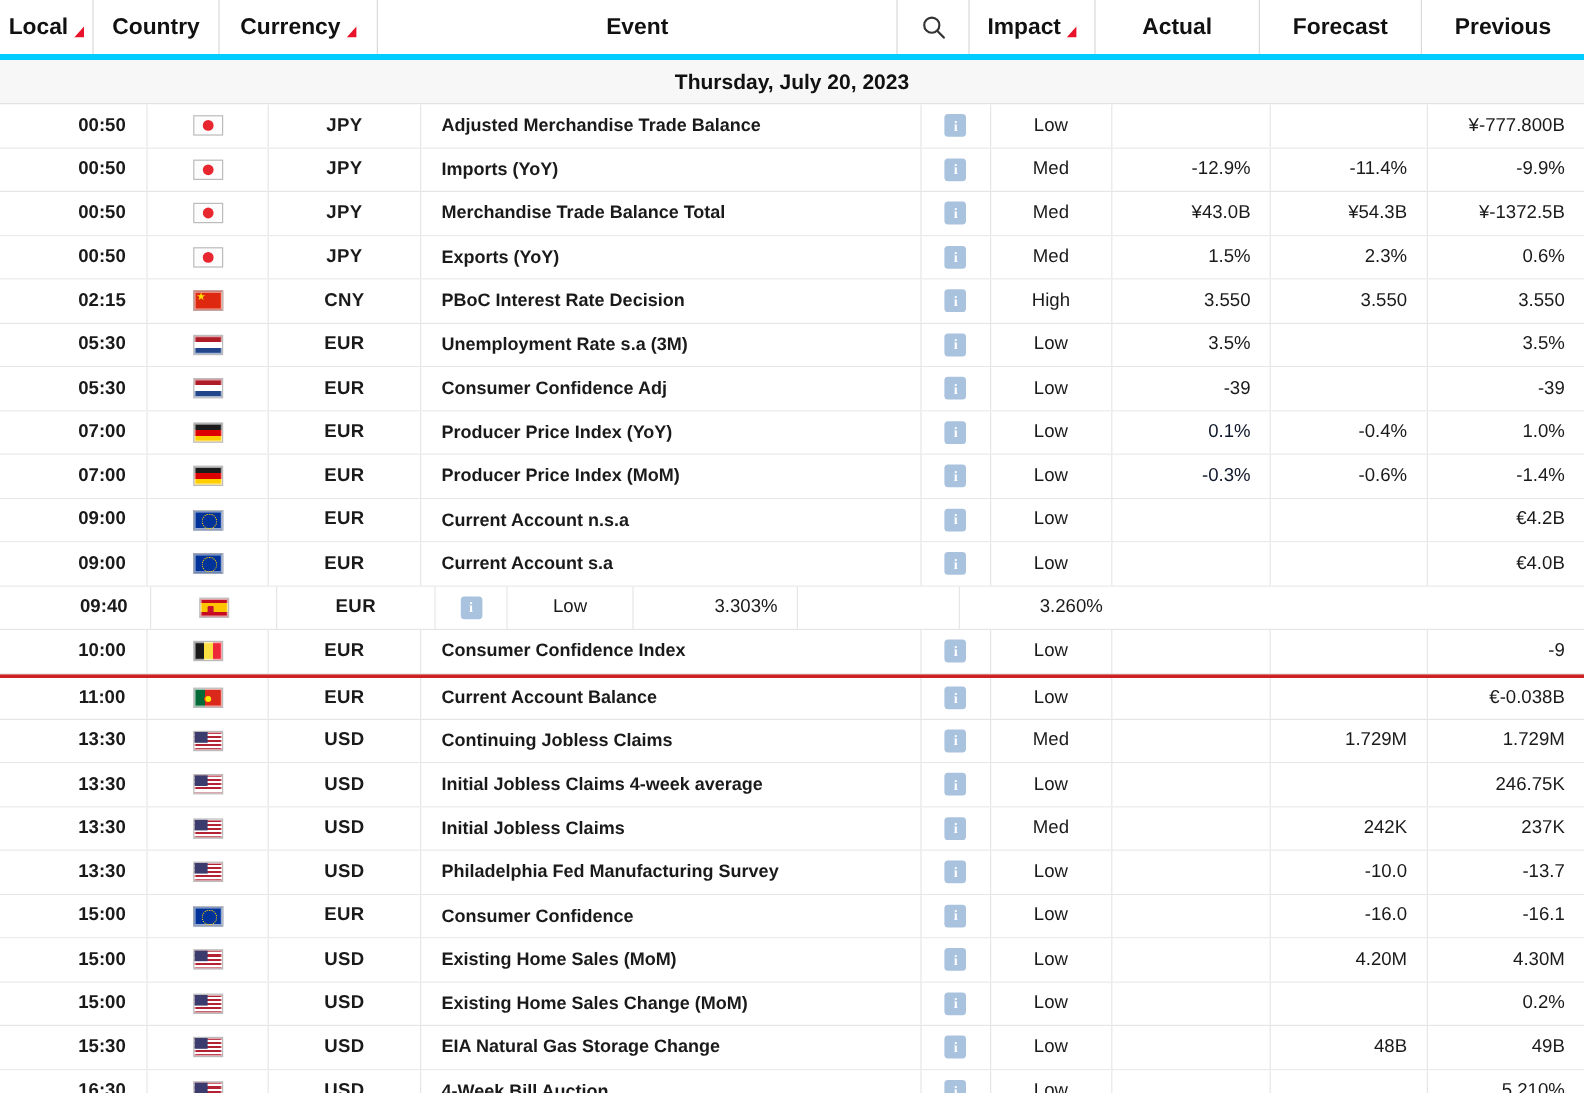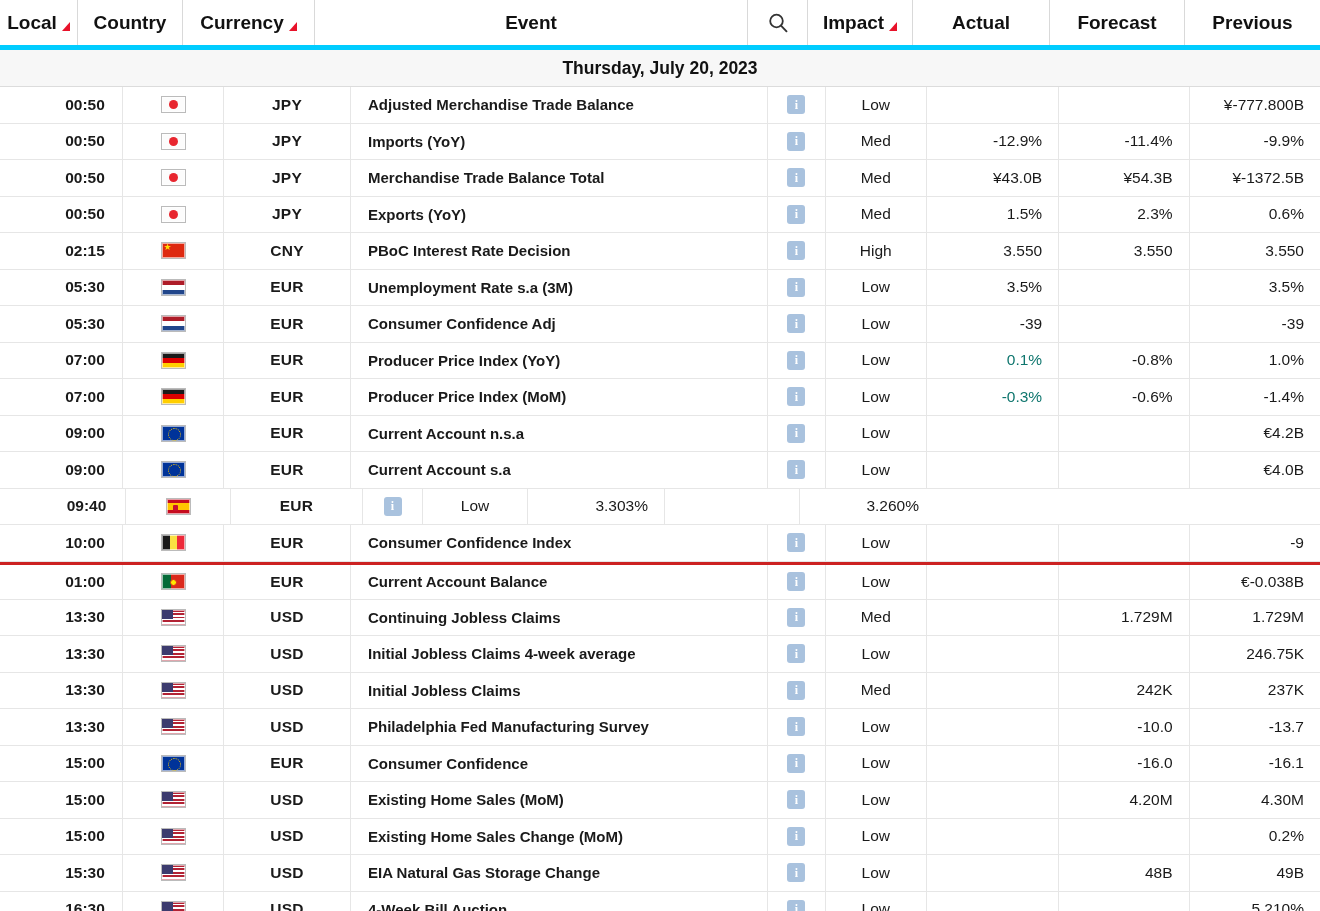--- a/index.html
+++ b/index.html
@@ -76,21 +76,21 @@
     font-size:15.5px;color:#1a1a1a;
     overflow:hidden;white-space:nowrap;
   }
   .cell.center{justify-content:center;}
   .cell.left{justify-content:flex-start;padding-left:17px;}
   .cell.right{justify-content:flex-end;padding-right:16px;}
   .cell:last-child{border-right:none;}
   .t-time{font-weight:bold;font-size:15.5px;}
   .t-cur{font-weight:bold;font-size:15.5px;letter-spacing:.3px;}
   .t-event{font-weight:bold;font-size:15px;}
-  .val-pos{color:#0f766e;}
+  .val-pos{color:#0f172a;}
 
   
   .info-ico{
     width:18px;height:19px;border-radius:3px;
     background:#a9c2de;
     color:#ffffff;font-size:12px;font-weight:bold;
     display:flex;align-items:center;justify-content:center;
     font-family:"Liberation Serif", serif;
     line-height:1;
   }
@@ -408,21 +408,21 @@
         <div class="cell center c-search">
           <span class="info-ico">i</span>
         </div>
         <div class="cell center c-impact">
           <span>Low</span>
         </div>
         <div class="cell right c-actual">
           <span class="val-pos">0.1%</span>
         </div>
         <div class="cell right c-forecast">
-          <span>-0.8%</span>
+          <span>-0.4%</span>
         </div>
         <div class="cell right c-previous">
           <span>1.0%</span>
         </div>
       </div>
       <div class="row">
         <div class="cell center c-time">
           <span class="t-time">07:00</span>
         </div>
         <div class="cell center c-country">
@@ -558,21 +558,21 @@
         </div>
         <div class="cell right c-forecast">
           <span></span>
         </div>
         <div class="cell right c-previous">
           <span>-9</span>
         </div>
       </div>
       <div class="row nowline">
         <div class="cell center c-time">
-          <span class="t-time">01:00</span>
+          <span class="t-time">11:00</span>
         </div>
         <div class="cell center c-country">
           <span class="flag flag-pt" title="Portugal"></span>
         </div>
         <div class="cell center c-currency">
           <span class="t-cur">EUR</span>
         </div>
         <div class="cell left c-event">
           <span class="t-event">Current Account Balance</span>
         </div>

